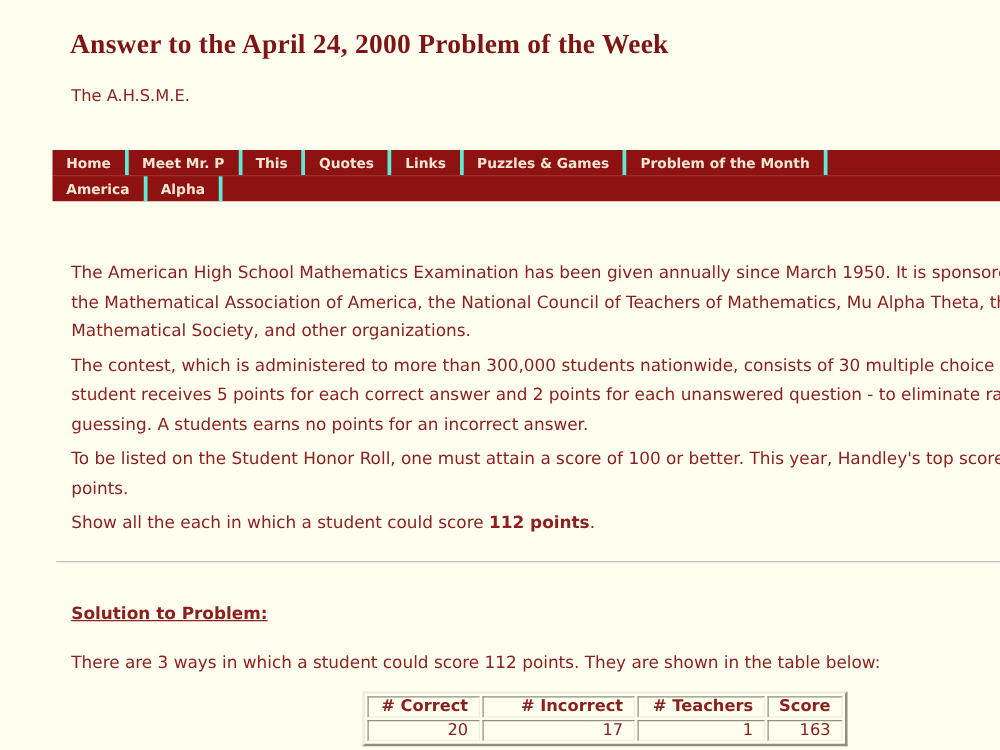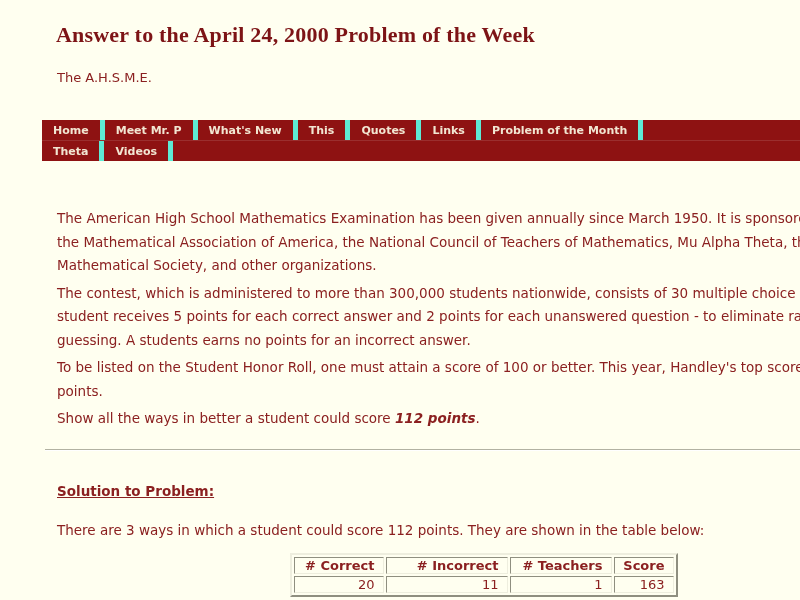--- a/index.html
+++ b/index.html
@@ -37,36 +37,35 @@
     align-items: stretch;
   }
   .nav-row + .nav-row {
     border-top: 1px solid rgba(255,255,255,0.12);
   }
   .nav-item {
     padding: 4px 11px 3px 11px;
     font-size: 11px;
     font-weight: bold;
     color: #f2e6d2;
-    border-right: 5px solid #5eead4;
+    border-right: 3px solid #5eead4;
     white-space: nowrap;
     cursor: pointer;
   }
   .content {
     margin: 46px 0 0 57px;
   }
   .content p {
     font-size: 13.5px;
     line-height: 23.5px;
     margin: 0 0 4px 0;
     max-width: 845px;
   }
   .emph {
     font-weight: bold;
-    font-style: italic;
     margin-top: 12px;
   }
   .rule {
     border: none;
     border-top: 1px solid #b2b2a2;
     border-bottom: 1px solid #ffffff;
     margin: 18px 0 0 -12px;
     max-width: 855px;
   }
   .solution-heading {
@@ -111,62 +110,62 @@
 <div class="page">
 
   <h1 class="page-title">Answer to the April 24, 2000 Problem of the Week</h1>
 
   <div class="subtitle">The A.H.S.M.E.</div>
 
   <div class="navbar">
     <div class="nav-row">
       <span class="nav-item">Home</span>
       <span class="nav-item">Meet Mr. P</span>
-      <span class="nav-item">What's New</span>
       <span class="nav-item">This</span>
       <span class="nav-item">Quotes</span>
       <span class="nav-item">Links</span>
+      <span class="nav-item">Puzzles &amp; Games</span>
       <span class="nav-item">Problem of the Month</span>
 
     </div>
     <div class="nav-row">
-      <span class="nav-item">Theta</span>
-      <span class="nav-item">Videos</span>
+      <span class="nav-item">America</span>
+      <span class="nav-item">Alpha</span>
     </div>
   </div>
 
   <div class="content">
 
     <p>The American High School Mathematics Examination has been given annually since March 1950. It is sponsored jointly by the Mathematical Association of America, the National Council of Teachers of Mathematics, Mu Alpha Theta, the American Mathematical Society, and other organizations.</p>
 
     <p>The contest, which is administered to more than 300,000 students nationwide, consists of 30 multiple choice questions. A student receives 5 points for each correct answer and 2 points for each unanswered question - to eliminate random guessing. A students earns no points for an incorrect answer.</p>
 
     <p>To be listed on the Student Honor Roll, one must attain a score of 100 or better. This year, Handley's top scorer had 112 points.</p>
 
-    <p><span>Show all the ways in better a student could score </span><span class="emph">112 points</span><span>.</span></p>
+    <p><span>Show all the each in which a student could score </span><span class="emph">112 points</span><span>.</span></p>
 
     <hr class="rule">
 
     <div class="solution-heading">Solution to Problem:</div>
 
     <div class="solution-intro">There are 3 ways in which a student could score 112 points. They are shown in the table below:</div>
 
     <table class="score-table">
       <thead>
         <tr>
           <th class="col-correct"># Correct</th>
           <th class="col-unanswered"># Incorrect</th>
           <th class="col-incorrect"># Teachers</th>
           <th class="col-score">Score</th>
         </tr>
       </thead>
       <tbody>
         <tr>
           <td>20</td>
-          <td>11</td>
+          <td>17</td>
           <td>1</td>
           <td>163</td>
         </tr>
 
       </tbody>
     </table>
 
   </div>
 </div>
 

